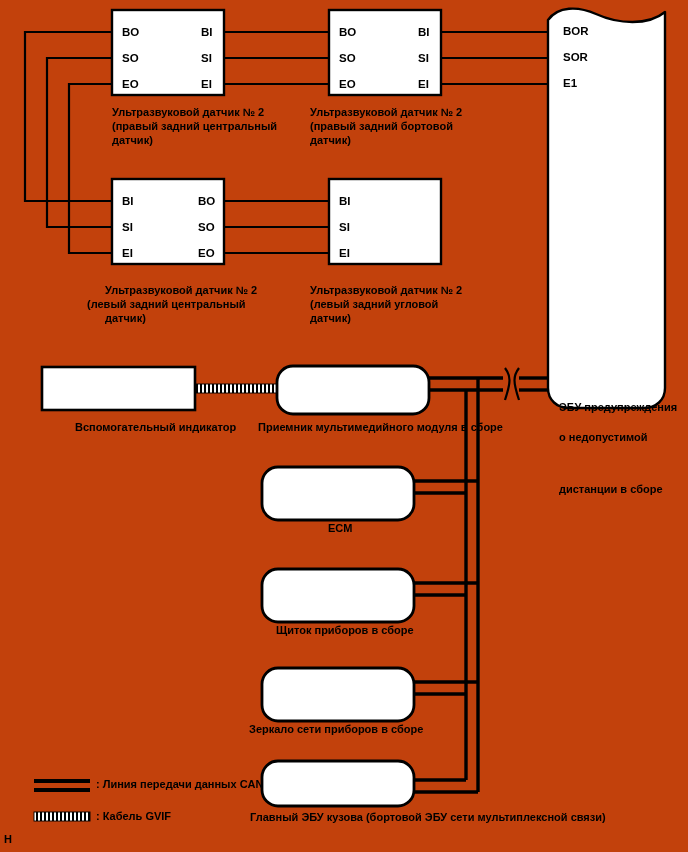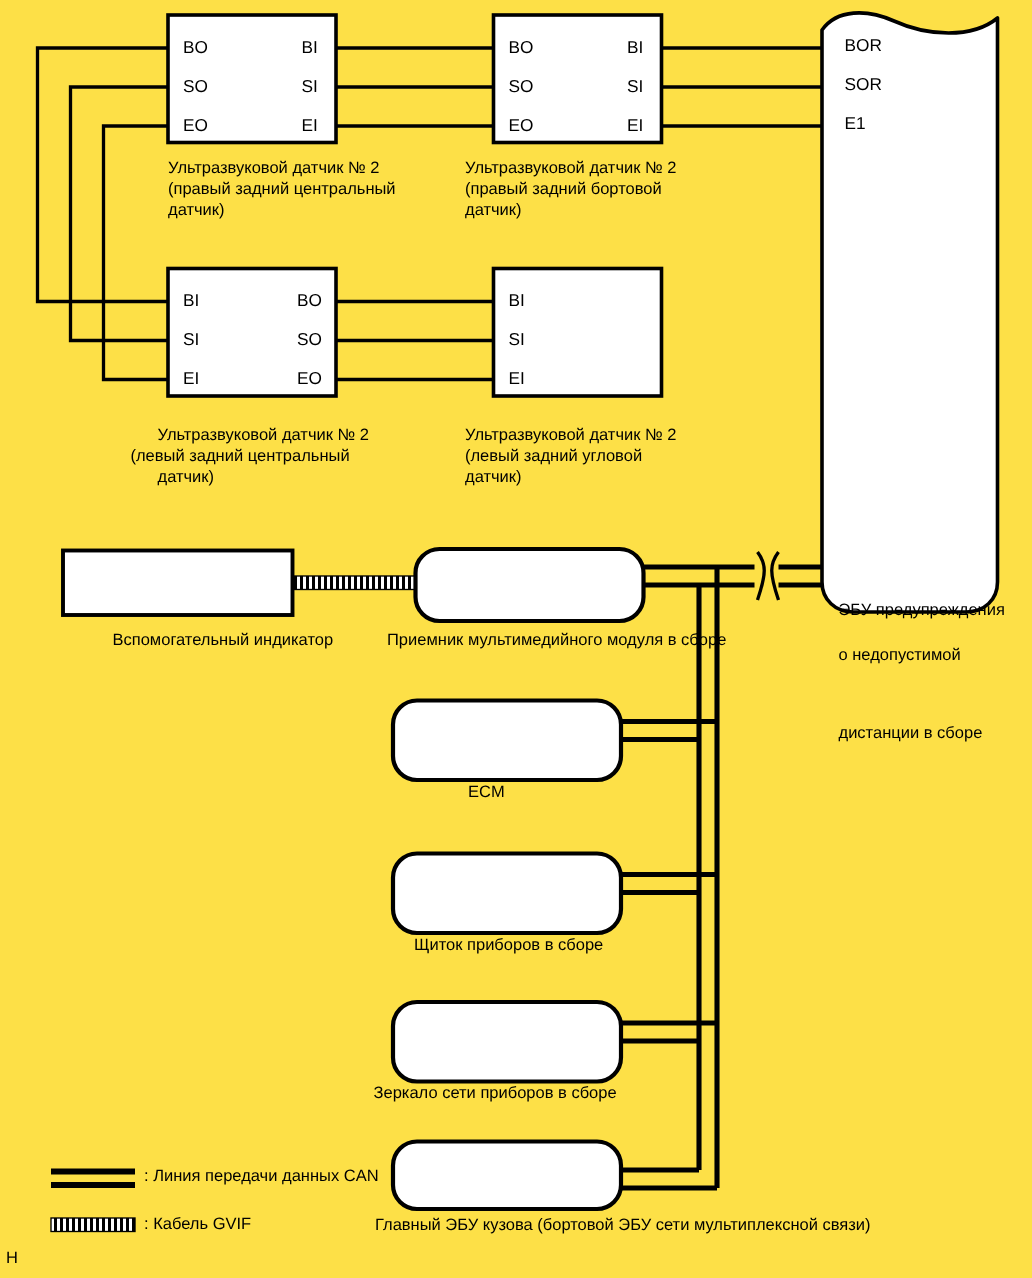--- a/index.html
+++ b/index.html
@@ -8,22 +8,23 @@
     background: #ffffff;
   }
   body {
     font-family: "Liberation Sans", sans-serif;
     color: #000000;
   }
   #canvas {
     position: relative;
     width: 688px;
     height: 852px;
-    background: #fde047;
+    background: #c2410c;
     overflow: hidden;
+    font-weight: bold;
   }
   svg.diagram {
     position: absolute;
     left: 0;
     top: 0;
     width: 688px;
     height: 852px;
   }
   .pin {
     position: absolute;
@@ -238,21 +239,21 @@
   <div class="cap" style="left:310px; top:283px;">Ультразвуковой датчик № 2</div>
   <div class="cap" style="left:310px; top:297px;">(левый задний угловой</div>
   <div class="cap" style="left:310px; top:311px;">датчик)</div>
 
   <div class="cap" style="left:559px; top:400px;">ЭБУ предупреждения</div>
   <div class="cap" style="left:559px; top:430px;">о недопустимой</div>
   <div class="cap" style="left:559px; top:444px;margin-top:38px;">дистанции в сборе</div>
 
   <div class="cap" style="left:29px;  top:420px;padding-left:46px;">Вспомогательный индикатор</div>
   <div class="cap" style="left:224px; top:420px;padding-left:34px;">Приемник мультимедийного модуля в сборе</div>
-  <div class="cap" style="left:312px; top:521px;">ECM</div>
+  <div class="cap" style="left:328px; top:521px;">ECM</div>
   <div class="cap" style="left:276px; top:623px;">Щиток приборов в сборе</div>
   <div class="cap" style="left:249px; top:722px;">Зеркало сети приборов в сборе</div>
   <div class="cap" style="left:250px; top:810px;">Главный ЭБУ кузова (бортовой ЭБУ сети мультиплексной связи)</div>
 
   <div class="cap" style="left:96px; top:777px;">: Линия передачи данных CAN</div>
   <div class="cap" style="left:96px; top:809px;">: Кабель GVIF</div>
 
   <div class="corner-h" style="left:4px; top:833px;">H</div>
 
 </div>

